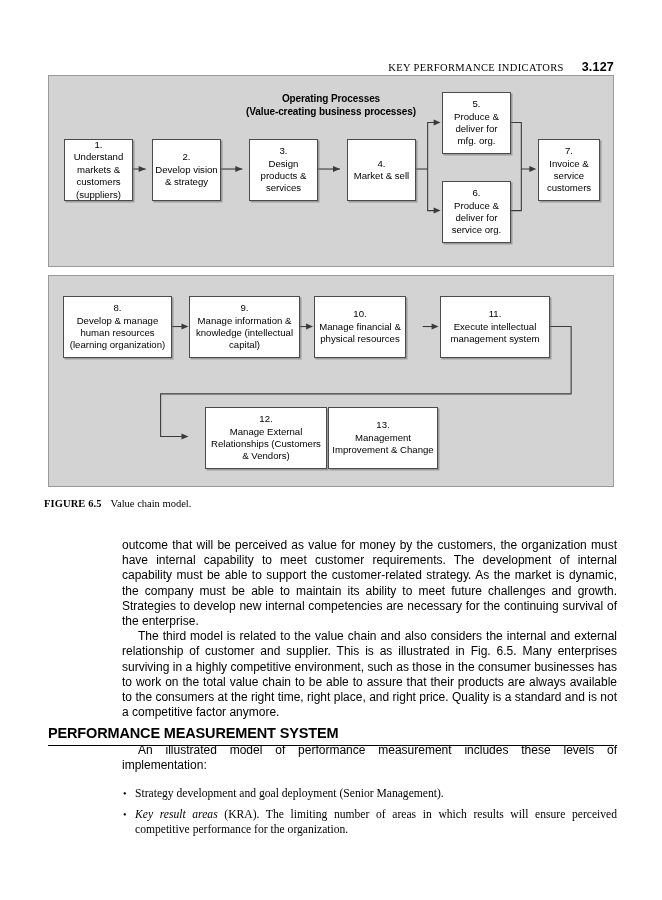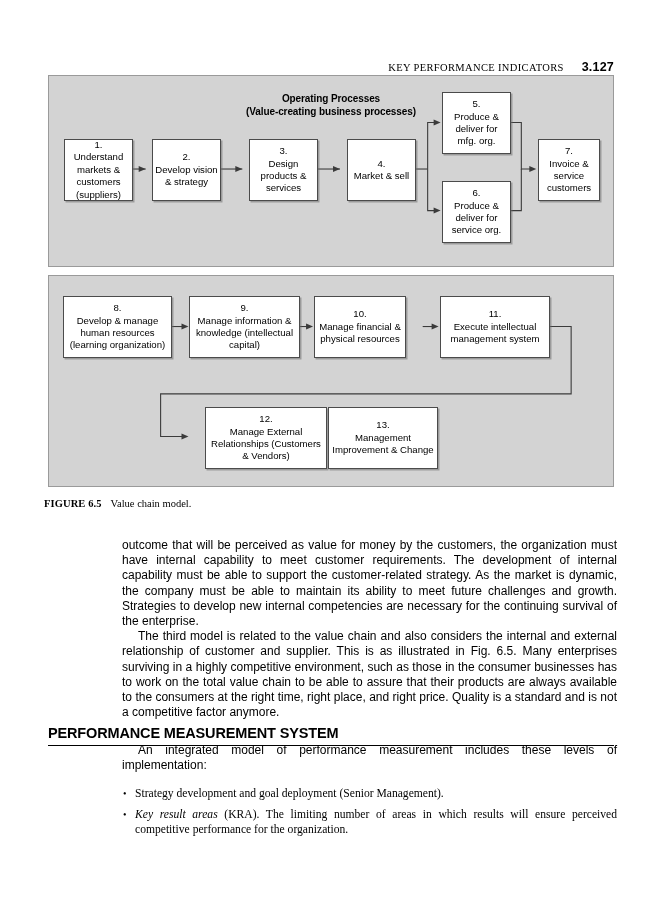--- a/index.html
+++ b/index.html
@@ -330,18 +330,18 @@
   <p class="para">outcome that will be perceived as value for money by the customers, the organization must have internal capability to meet customer requirements. The development of internal capability must be able to support the customer-related strategy. As the market is dynamic, the company must be able to maintain its ability to meet future challenges and growth. Strategies to develop new internal competencies are necessary for the continuing survival of the enterprise.</p>
   <p class="para indent">The third model is related to the value chain and also considers the internal and external relationship of customer and supplier. This is as illustrated in Fig. 6.5. Many enterprises surviving in a highly competitive environment, such as those in the consumer businesses has to work on the total value chain to be able to assure that their products are always available to the consumers at the right time, right place, and right price. Quality is a standard and is not a competitive factor anymore.</p>
 </div>
 
 <div class="section-head">
   <span class="sh-title">PERFORMANCE MEASUREMENT SYSTEM</span>
   <span class="sh-rule"></span>
 </div>
 
 <div class="after-head">
-  <p class="para indent">An integrated model of performance measurement includes these levels of implementation:</p>
+  <p class="para indent">An illustrated model of performance measurement includes these levels of implementation:</p>
   <ul class="bullets">
     <li><span>Strategy development and goal deployment (Senior Management).</span></li>
     <li><span class="ital">Key result areas</span><span> (KRA). The limiting number of areas in which results will ensure perceived competitive performance for the organization.</span></li>
   </ul>
 </div>
 
 </body></html>

